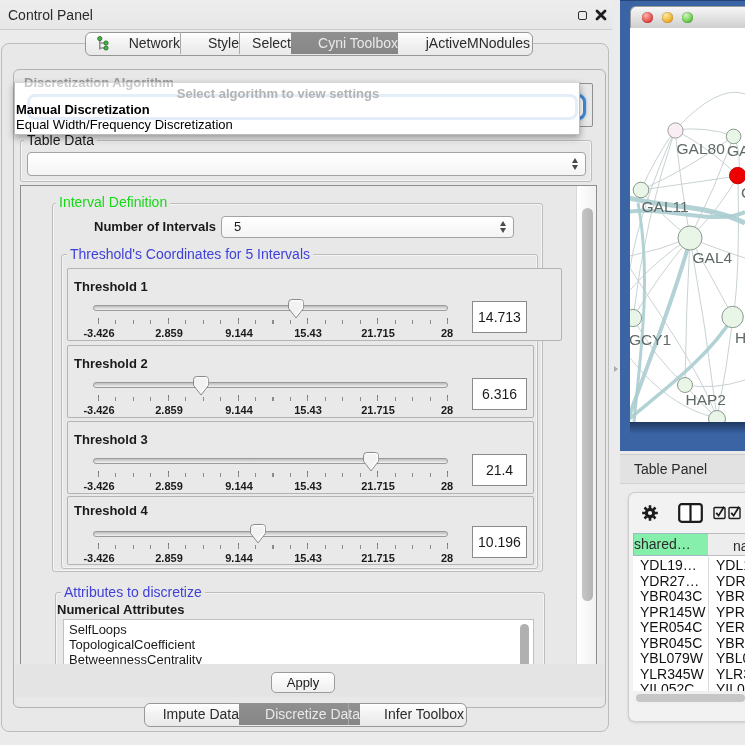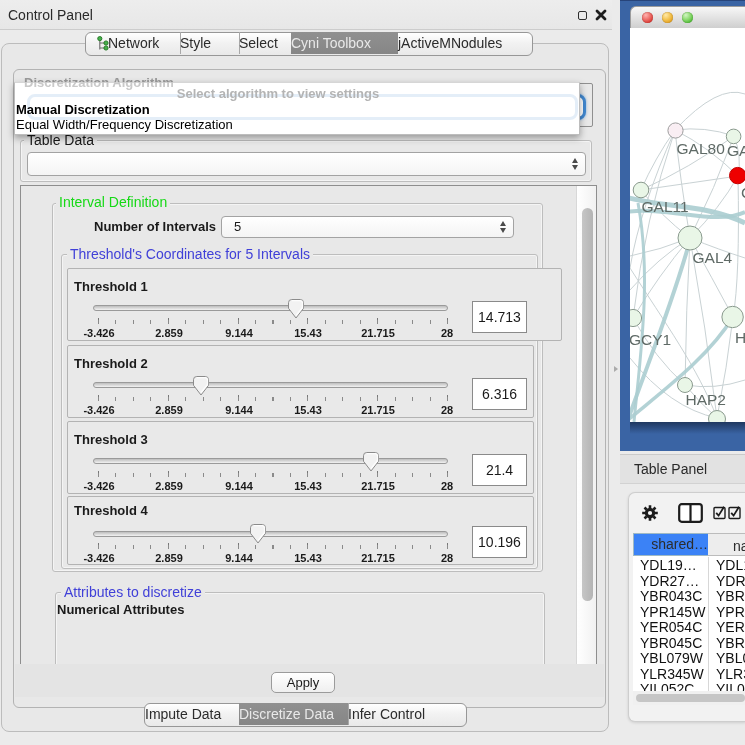--- a/index.html
+++ b/index.html
@@ -1,19 +1,19 @@
 <!DOCTYPE html>
 <html><head><meta charset="utf-8">
 <style>
 html,body{margin:0;padding:0;}
 body{width:745px;height:745px;position:relative;overflow:hidden;background:#ebebeb;
  font-family:"Liberation Sans",sans-serif;font-size:13px;color:#1a1a1a;}
 .abs{position:absolute;}
 .b{font-weight:bold;}
-.seg{position:absolute;top:0;height:22px;line-height:22px;text-align:left;color:#2b2b2b;font-size:14px;}
+.seg{position:absolute;top:0;height:22px;line-height:22px;text-align:right;color:#2b2b2b;font-size:14px;}
 .segbar{background:linear-gradient(#ffffff,#f2f2f2 45%,#e9e9e9);border:1px solid #979797;border-radius:6px;}
 .segsep{position:absolute;top:0;width:1px;height:22px;background:#a8a8a8;}
 .segsel{background:linear-gradient(#909090,#868686);color:#e9e9e9;}
 .group{position:absolute;border:1px solid #bdbdbd;border-radius:3px;box-shadow:inset 0 0 0 1px #f4f4f4;}
 .gtitle{position:absolute;background:#e8e8e8;padding:0 3px;line-height:14px;font-size:14px;}
 .tbox{position:absolute;left:66px;width:465px;height:71px;border:1px solid #b3b3b3;border-radius:2px;background:#e9e9e9;}
 .ttitle{position:absolute;left:6px;top:10px;font-weight:bold;}
 .track{position:absolute;left:25px;top:36px;width:353px;height:4px;border:1px solid #9a9a9a;border-radius:3px;background:linear-gradient(#bdbdbd,#f2f2f2);}
 .ticks1{position:absolute;left:30px;top:51px;width:351px;height:4px;background:repeating-linear-gradient(90deg,#8a8a8a 0,#8a8a8a 1px,transparent 1px,transparent 17.45px);}
 .ticks2{position:absolute;left:30px;top:49px;width:352px;height:6px;background:repeating-linear-gradient(90deg,#777 0,#777 1px,transparent 1px,transparent 69.8px);}
@@ -158,34 +158,40 @@
         <span class="slab" style="left:171px;">9.144</span>
         <span class="slab" style="left:240px;">15.43</span>
         <span class="slab" style="left:310px;">21.715</span>
         <span class="slab" style="left:379px;">28</span>
     <div class="vbox">10.196</div>
   </div>
 
   <div class="group" style="left:34px;top:406px;width:488px;height:80px;"></div>
   <div class="gtitle" style="left:40px;top:399px;color:#4040d8;">Attributes to discretize</div>
   <div class="abs b" style="left:36px;top:416px;">Numerical Attributes</div>
+  <div class="abs" style="left:42px;top:433px;width:469px;height:45px;background:#ffffff;border:1px solid #c0c0c0;border-bottom:none;">
+    <div style="position:absolute;left:5px;top:2px;">SelfLoops</div>
+    <div style="position:absolute;left:5px;top:17px;">TopologicalCoefficient</div>
+    <div style="position:absolute;left:5px;top:32px;">BetweennessCentrality</div>
+    <div style="position:absolute;right:4px;top:4px;width:9px;height:41px;background:#b0b0b0;border-radius:5px 5px 0 0;"></div>
+  </div>
 </div>
 
 <div style="position:absolute;right:0;top:0;width:19px;height:478px;background:linear-gradient(90deg,#ffffff,#f1f1f1);border-left:1px solid #d8d8d8;"></div>
 <div style="position:absolute;right:3.5px;top:22px;width:11px;height:393px;background:linear-gradient(90deg,#c6c6c6,#b4b4b4);border-radius:6px;"></div>
 </div>
 
 <div class="abs" style="left:15px;top:664px;width:589px;height:33px;background:#e4e4e4;"></div>
 <div class="abs" style="left:271px;top:672px;width:62px;height:19px;background:linear-gradient(#ffffff,#efefef);border:1px solid #9b9b9b;border-radius:5px;text-align:center;line-height:19px;">Apply</div>
 
 <div class="abs segbar" style="left:144px;top:703px;width:321px;height:22px;"></div>
 <div class="seg" style="left:145px;top:703px;width:94px;">Impute Data</div>
-<div class="seg segsel" style="left:239px;top:703px;width:109px;">Discretize Data</div>
+<div class="seg segsel" style="left:239px;top:703px;width:121px;">Discretize Data</div>
 <div class="segsep" style="left:348px;top:703px;"></div>
-<div class="seg" style="left:348px;top:703px;width:116px;">Infer Control</div>
+<div class="seg" style="left:348px;top:703px;width:116px;">Infer Toolbox</div>
 
 <div class="abs" style="left:614px;top:366px;width:0;height:0;border-top:3px solid transparent;border-bottom:3px solid transparent;border-left:4px solid #ababab;"></div>
 
 <div class="abs" style="left:620px;top:0px;width:125px;height:450px;background:#3a64a4;border-top:1px solid #27447a;"></div>
 
 <div class="abs" style="left:630px;top:6px;width:115px;height:22px;background:linear-gradient(#f7f7f7,#cdcdcd);border-radius:6px 0 0 0;border:1px solid #9c9c9c;border-right:none;border-bottom:1px solid #8a8a8a;"></div>
 <div class="abs" style="left:642px;top:12px;width:11px;height:11px;border-radius:50%;background:radial-gradient(circle at 35% 28%,#ffb3b0,#ec6b66 45%,#d93b35 75%,#b02722);box-shadow:inset 0 0 1px #8e1f1a;"></div>
 <div class="abs" style="left:662px;top:12px;width:11px;height:11px;border-radius:50%;background:radial-gradient(circle at 35% 28%,#ffe9a8,#f3c24f 45%,#e3a226 75%,#bd8312);box-shadow:inset 0 0 1px #94670c;"></div>
 <div class="abs" style="left:682px;top:12px;width:11px;height:11px;border-radius:50%;background:radial-gradient(circle at 35% 28%,#d2f5c3,#8ad96e 45%,#53bc39 75%,#3a9a24);box-shadow:inset 0 0 1px #2e7d1b;"></div>
 
@@ -271,21 +277,21 @@
 <svg class="abs" style="left:713px;top:506px;" width="32" height="14" viewBox="0 0 32 14">
  <g fill="none" stroke="#1c1c1c" stroke-width="1.4">
   <rect x="1" y="1.5" width="11" height="11" rx="1"></rect>
   <rect x="16" y="1.5" width="11" height="11" rx="1"></rect>
   <path d="M3.2,6.8 L5.6,9.6 L11,0.8" stroke-width="1.8"></path>
   <path d="M18.2,6.8 L20.6,9.6 L26,0.8" stroke-width="1.8"></path>
  </g>
 </svg>
 
 <div class="abs" style="left:633px;top:533px;width:112px;height:162px;background:#ffffff;"></div>
-<div class="abs" style="left:633px;top:533px;width:74px;height:21px;background:#3b82f6;border:1px solid #9fb9c4;line-height:21px;text-align:right;color:#2c2c2c;font-size:14px;">shared…</div>
+<div class="abs" style="left:633px;top:533px;width:74px;height:21px;background:#86efac;border:1px solid #9fb9c4;line-height:21px;text-align:left;color:#2c2c2c;font-size:14px;">shared…</div>
 <div class="abs" style="left:708px;top:533px;width:37px;height:21px;background:#ededed;border:1px solid #bcbcbc;border-left:none;"></div>
 <div class="abs" style="left:733px;top:538px;color:#2c2c2c;font-size:14px;">na</div>
 <div class="abs" style="left:707.5px;top:557px;width:1px;height:138px;background:#d7d7d7;"></div>
 <div class="row" style="left:640px;top:558px;">YDL19…</div>
 <div class="row" style="left:716px;top:558px;">YDL1</div>
 <div class="row" style="left:640px;top:573.5px;">YDR27…</div>
 <div class="row" style="left:716px;top:573.5px;">YDR2</div>
 <div class="row" style="left:640px;top:589px;">YBR043C</div>
 <div class="row" style="left:716px;top:589px;">YBR0</div>
 <div class="row" style="left:640px;top:604.5px;">YPR145W</div>

